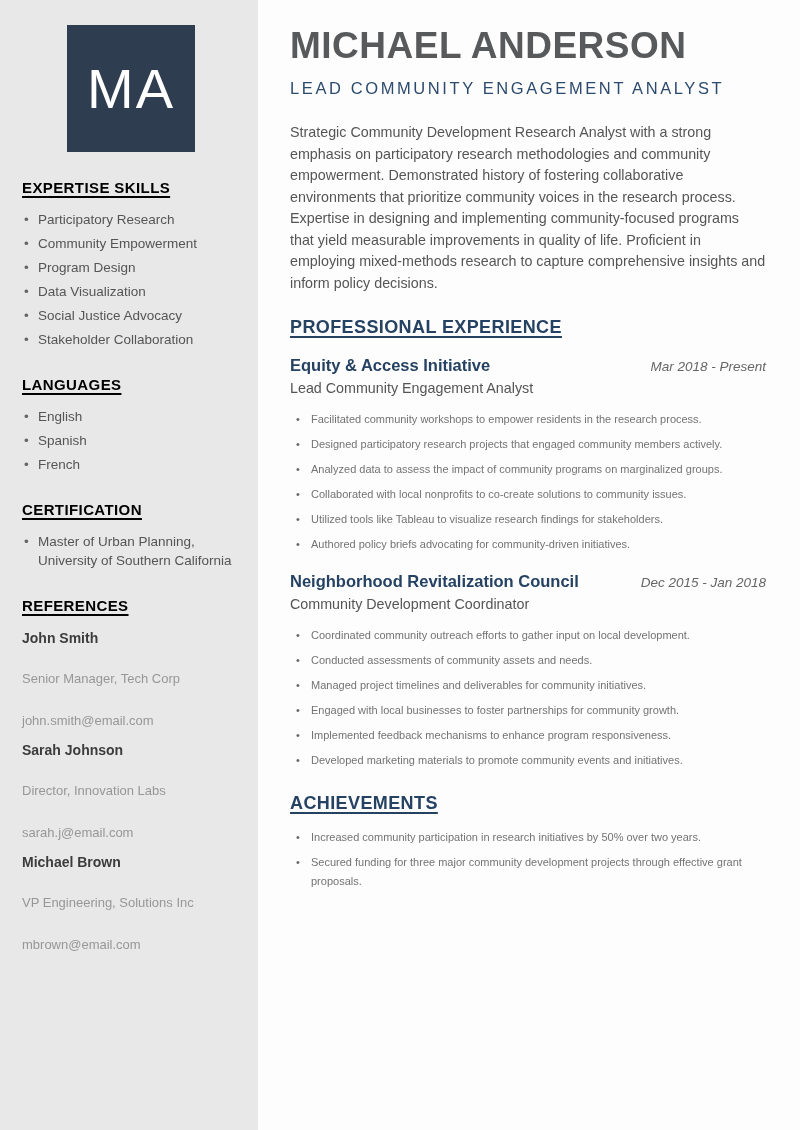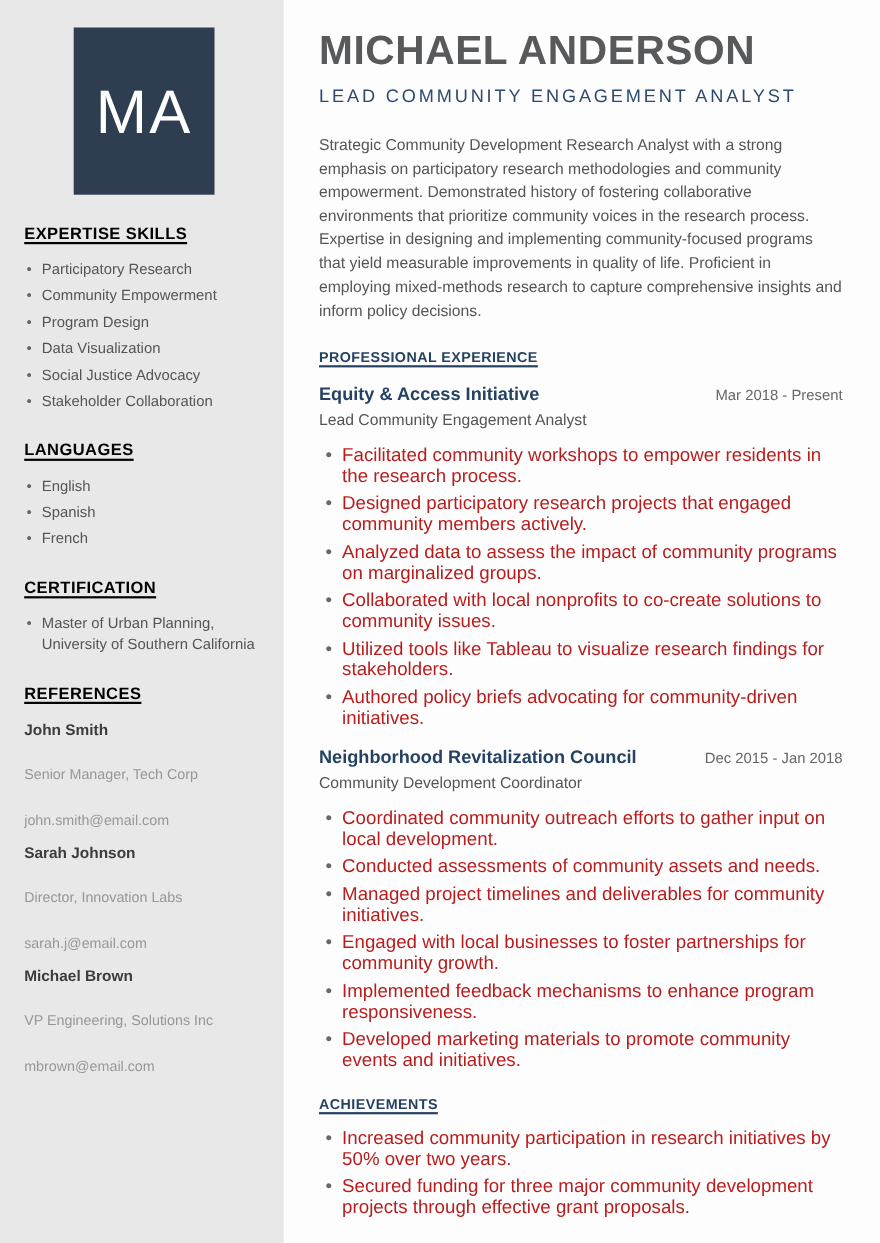--- a/index.html
+++ b/index.html
@@ -17,21 +17,21 @@
   }
   
   .sidebar {
     width: 258px;
     flex: 0 0 258px;
     background: #e8e8e8;
     padding: 25px 18px 20px 22px;
   }
   .monogram {
     width: 128px;
-    height: 152px;
+    height: 127px;
     background: #2e3d50;
     margin: 0 auto;
     display: flex;
     align-items: center;
     justify-content: center;
   }
   .monogram span {
     color: #ffffff;
     font-size: 56px;
     font-weight: 400;
@@ -106,58 +106,59 @@
     letter-spacing: 2.6px;
   }
   .summary {
     margin-top: 24px;
     font-size: 14.3px;
     line-height: 21.5px;
     color: #555555;
   }
   .mhead {
     margin-top: 23px;
-    font-size: 13px;
+    font-size: 18px;
     font-weight: 700;
     color: #254263;
     letter-spacing: 0.4px;
     text-decoration: underline;
     text-underline-offset: 3px;
     text-decoration-thickness: 1.5px;
   }
   .job { margin-top: 18px; }
   .job-head {
     display: flex;
     justify-content: space-between;
     align-items: baseline;
   }
   .company {
     font-size: 16.5px;
     font-weight: 700;
     color: #254263;
   }
   .dates {
     font-size: 13.5px;
+    font-style: italic;
     color: #666666;
   }
   .role {
     margin-top: 5px;
     font-size: 14.3px;
     color: #555555;
   }
   ul.mlist {
     list-style: none;
     margin-top: 14px;
   }
   ul.mlist li {
     position: relative;
     padding-left: 21px;
-    font-size: 17px;
+    font-size: 11px;
     line-height: 19px;
-    color: #b91c1c;
+    color: #737373;
     margin-bottom: 6px;
   }
   ul.mlist li::before {
     content: "•";
     position: absolute;
     left: 6px;
     color: #666666;
   }
   .ach-list { margin-top: 15px; }
 </style>

